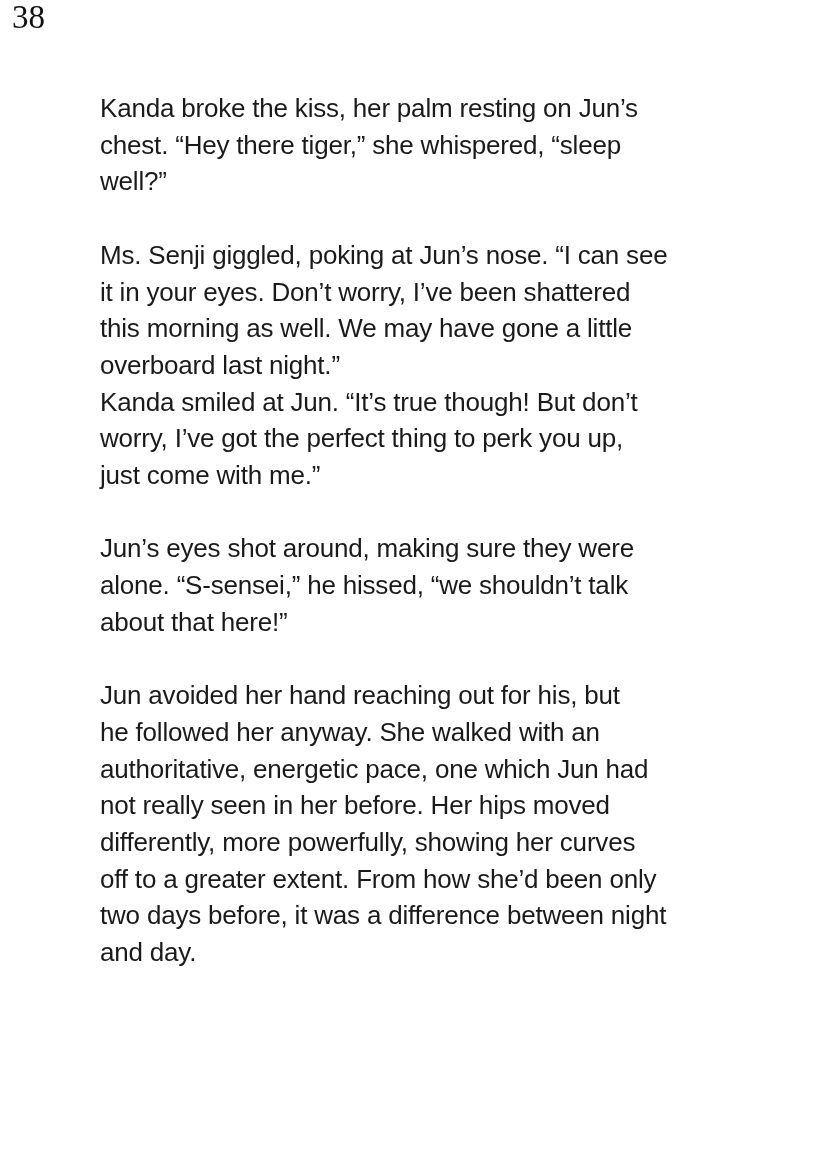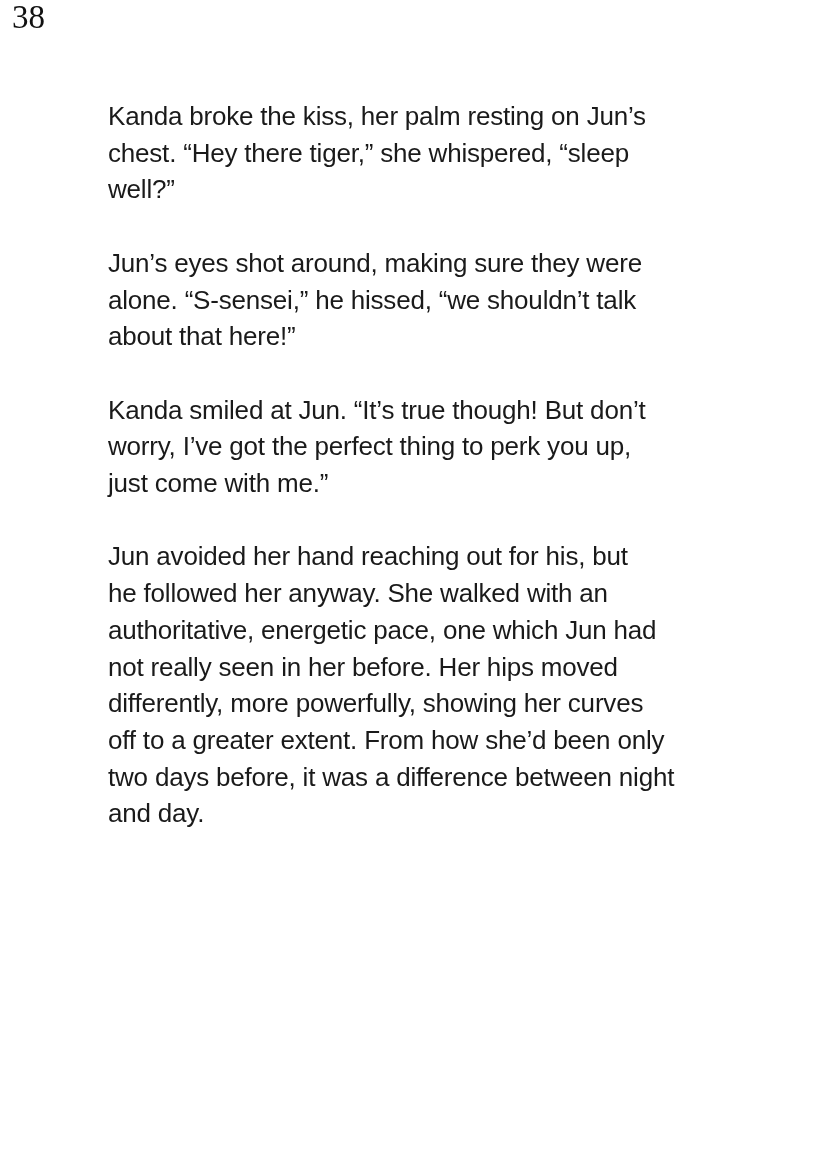--- a/index.html
+++ b/index.html
@@ -28,30 +28,31 @@
     position: absolute;
     left: 100px;
     top: 90px;
     width: 680px;
     font-size: 26px;
     line-height: 36.7px;
     letter-spacing: -0.2px;
     font-weight: 400;
   }
   .paragraph {
-    margin: 8px;
+    margin: 0;
     white-space: nowrap;
   }
   .paragraph.gap {
     margin-bottom: 36.7px;
   }
 </style>
 </head>
 <body>
 
 <div class="page-number">38</div>
 
 <div class="text-block" id="text-block">
     <div class="paragraph gap">Kanda broke the kiss, her palm resting on Jun’s<br>chest. “Hey there tiger,” she whispered, “sleep<br>well?”</div>
+    <div class="paragraph">Ms. Senji giggled, poking at Jun’s nose. “I can see<br>it in your eyes. Don’t worry, I’ve been shattered<br>this morning as well. We may have gone a little<br>overboard last night.”</div>
+    <div class="paragraph gap">Kanda smiled at Jun. “It’s true though! But don’t<br>worry, I’ve got the perfect thing to perk you up,<br>just come with me.”</div>
     <div class="paragraph gap">Jun’s eyes shot around, making sure they were<br>alone. “S-sensei,” he hissed, “we shouldn’t talk<br>about that here!”</div>
-    <div class="paragraph gap">Kanda smiled at Jun. “It’s true though! But don’t<br>worry, I’ve got the perfect thing to perk you up,<br>just come with me.”</div>
     <div class="paragraph">Jun avoided her hand reaching out for his, but<br>he followed her anyway. She walked with an<br>authoritative, energetic pace, one which Jun had<br>not really seen in her before. Her hips moved<br>differently, more powerfully, showing her curves<br>off to a greater extent. From how she’d been only<br>two days before, it was a difference between night<br>and day.</div>
   </div>
 
 </body></html>

